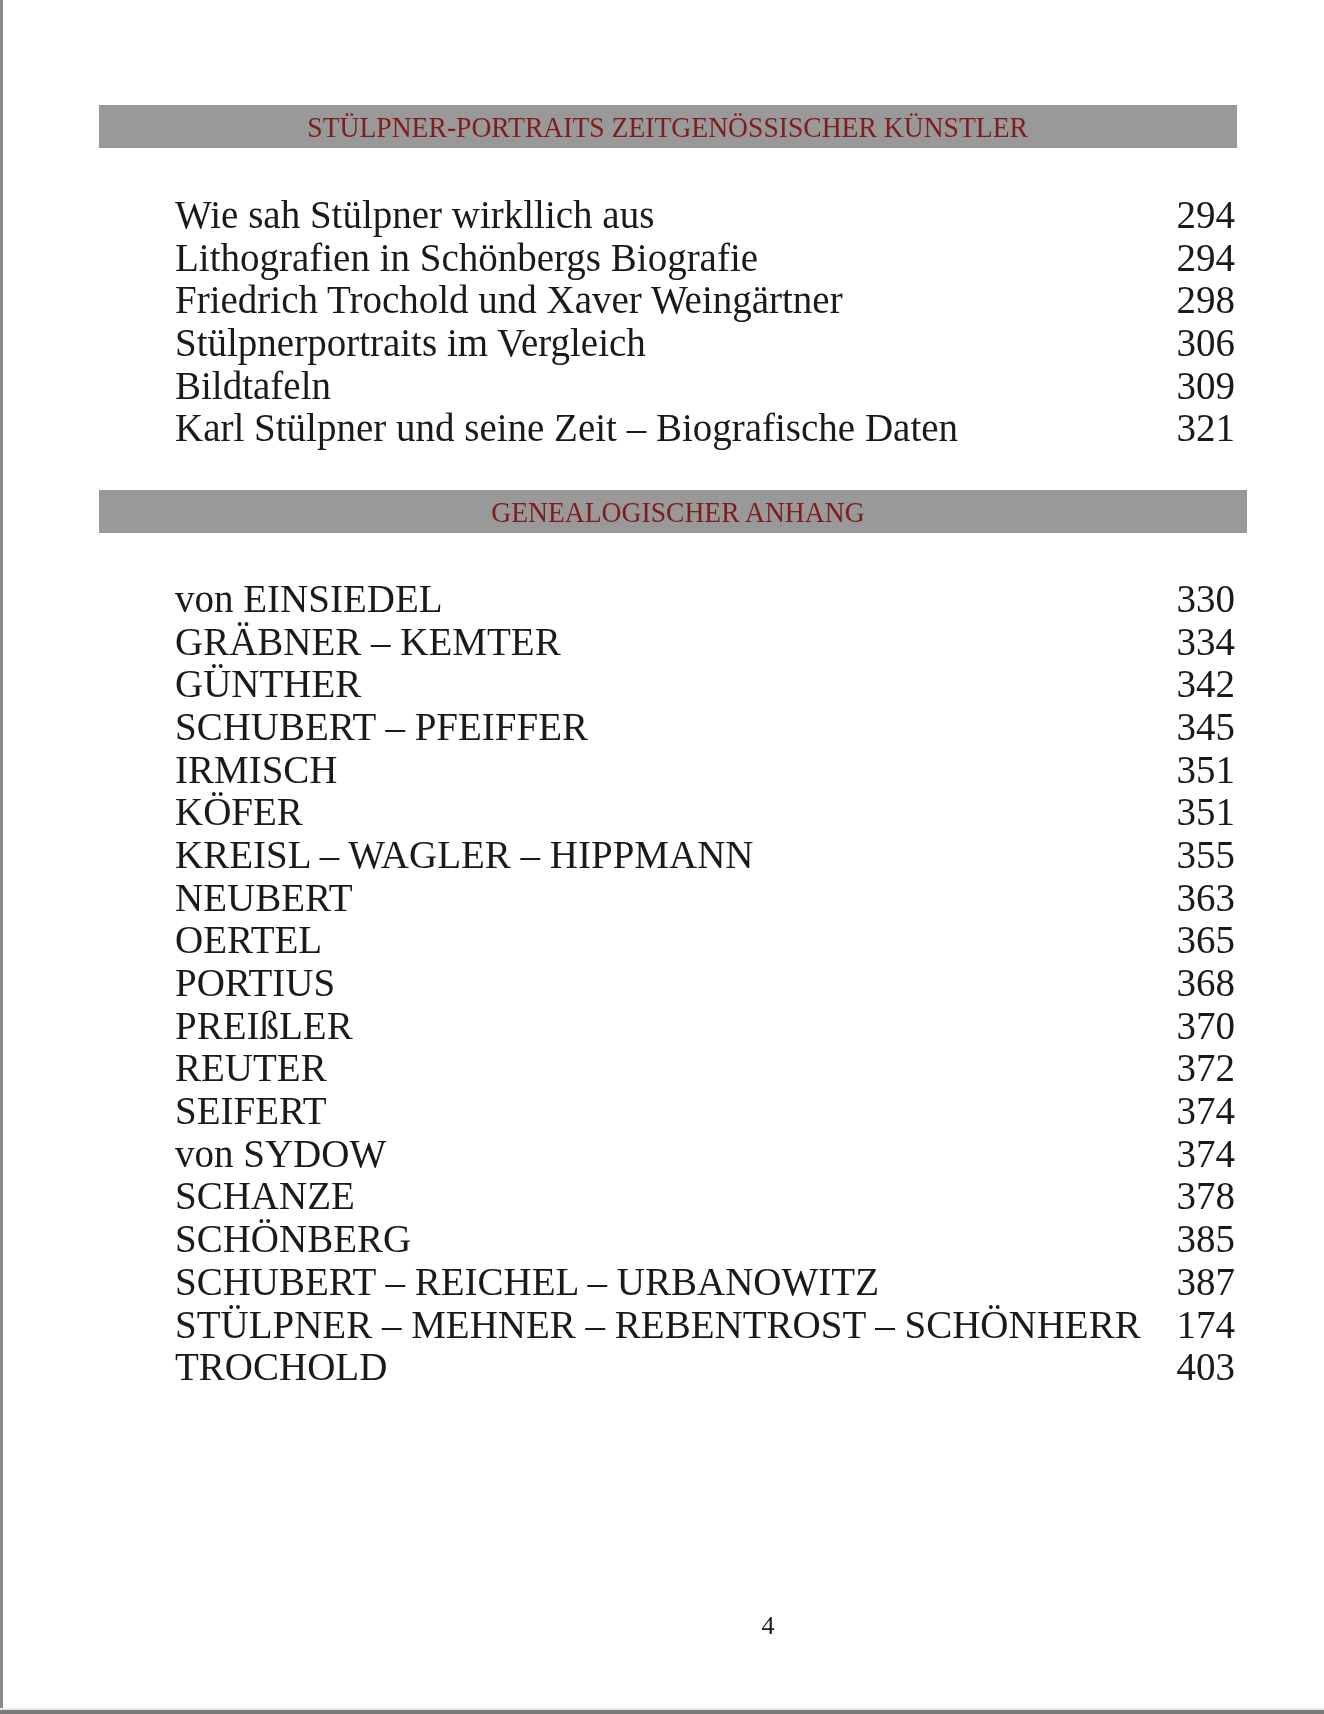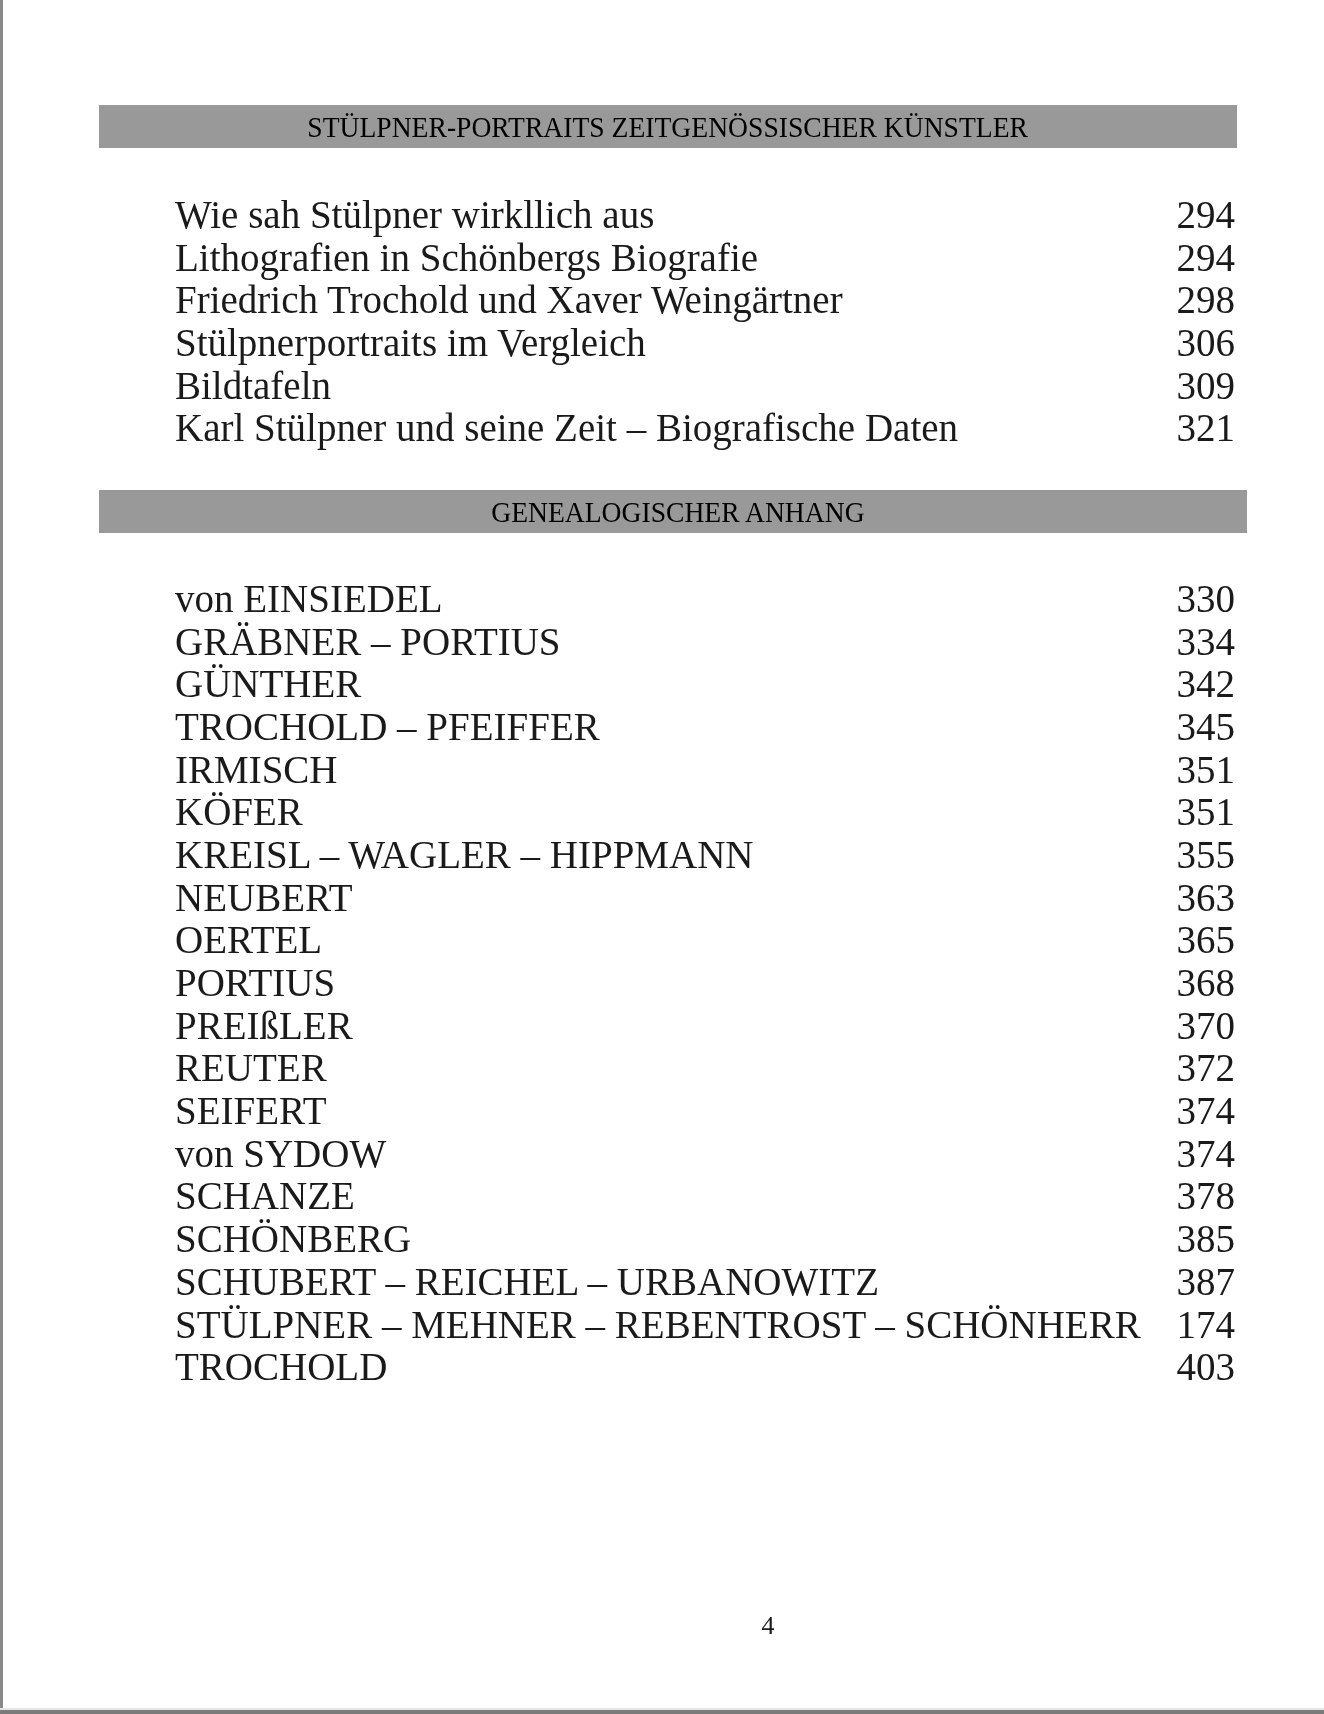--- a/index.html
+++ b/index.html
@@ -9,21 +9,21 @@
     font-family: "Liberation Serif", "DejaVu Serif", serif;
     color: #1a1a1a;
   }
   .left-border { position: absolute; left: 0; top: 0; width: 3px; height: 1714px; background: #8a8a8a; }
   .bottom-border { position: absolute; left: 0; bottom: 0; width: 1324px; height: 4px; background: #7a7a7a; }
   .bottom-border-light { position: absolute; left: 0; bottom: 4px; width: 1324px; height: 2px; background: #e6e6e6; }
   .banner {
     position: absolute; left: 99px; width: 1138px; height: 43px;
     background: #999999;
     display: flex; align-items: center; justify-content: center;
-    font-size: 30px; letter-spacing: 0px; color: #000000; text-align: right;
+    font-size: 30px; letter-spacing: 0px; color: #7f1d1d; text-align: right;
   }
   .banner span { transform: scaleX(0.92); display: inline-block; white-space: nowrap; }
   .toc-list { position: absolute; left: 175px; width: 1060px; }
   .toc-row {
     height: 42.7px; display: flex; justify-content: space-between; align-items: center;
     font-size: 39px; white-space: nowrap;
   }
   .toc-title { display: inline-block; }
   .toc-page { display: inline-block; text-align: right; }
   .page-number {
@@ -70,29 +70,29 @@
 <div class="banner" style="top:490px;padding-left:10px;">
   <span>GENEALOGISCHER ANHANG</span>
 </div>
 
 <div class="toc-list" style="top:577px;">
   <div class="toc-row">
       <span class="toc-title">von EINSIEDEL</span>
       <span class="toc-page">330</span>
     </div>
   <div class="toc-row">
-      <span class="toc-title">GRÄBNER – PORTIUS</span>
+      <span class="toc-title">GRÄBNER – KEMTER</span>
       <span class="toc-page">334</span>
     </div>
   <div class="toc-row">
       <span class="toc-title">GÜNTHER</span>
       <span class="toc-page">342</span>
     </div>
   <div class="toc-row">
-      <span class="toc-title">TROCHOLD – PFEIFFER</span>
+      <span class="toc-title">SCHUBERT – PFEIFFER</span>
       <span class="toc-page">345</span>
     </div>
   <div class="toc-row">
       <span class="toc-title">IRMISCH</span>
       <span class="toc-page">351</span>
     </div>
   <div class="toc-row">
       <span class="toc-title">KÖFER</span>
       <span class="toc-page">351</span>
     </div>

